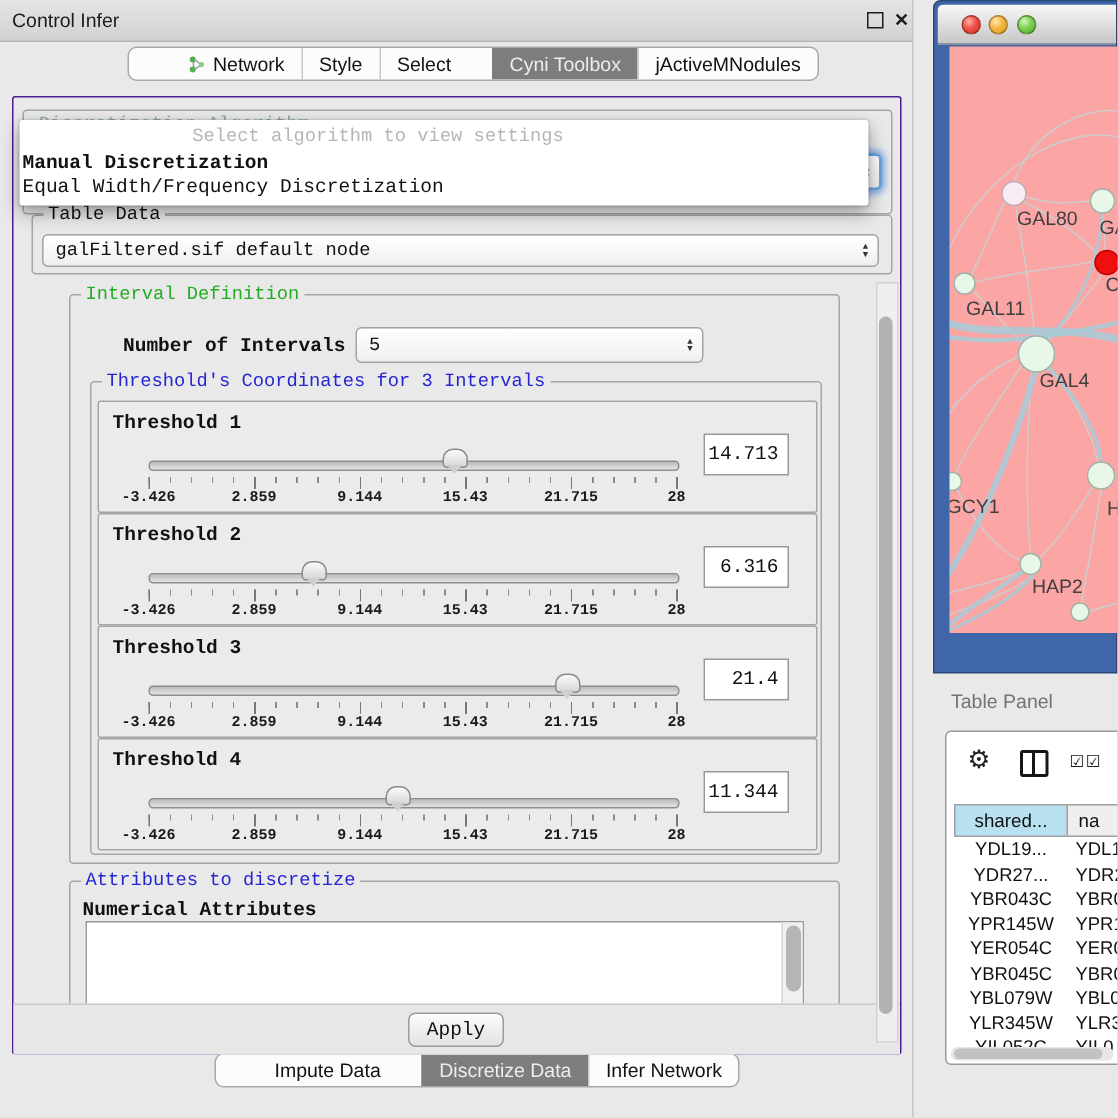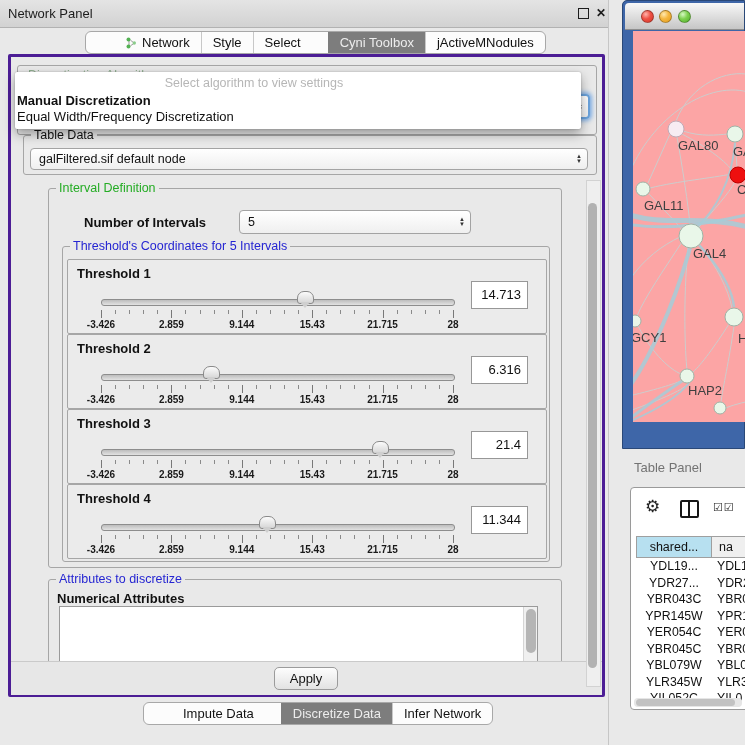--- a/index.html
+++ b/index.html
@@ -16,21 +16,21 @@
   #close-icon{position:absolute;left:596px;top:6px;font-size:12px;font-weight:bold;color:#1c1c1c;}
   
   .tabbar{position:absolute;display:flex;align-items:stretch;background:#fcfcfc;border:1px solid #a8a8a8;border-radius:6px;height:21px;font-size:13px;overflow:hidden;padding-left:28px;}
   .tab{display:flex;align-items:center;padding:0 11px;color:#111;border-left:1px solid #c8c8c8;white-space:nowrap;}
   .tab:first-child{border-left:none;}
   .tab.selected{background:#7d7d7d;color:#ededed;border-left-color:#7d7d7d;margin-left:16px;}
   .tab-icon{display:inline-block;width:12px;height:12px;margin-right:5px;}
   #top-tabs{left:85px;top:31px;}
   #bottom-tabs{left:143px;top:702px;}
   
-  #content-pane{position:absolute;left:8px;top:54px;width:591px;height:637px;border:3px solid #4c1d95;border-radius:2px;background:#e9e9e9;}
+  #content-pane{position:absolute;left:8px;top:64px;width:591px;height:637px;border:1px solid #4c1d95;border-radius:2px;background:#e9e9e9;font-family:Liberation Mono, monospace;}
   .group{position:absolute;border:1px solid #a6a6a6;border-radius:3px;}
   .legend{position:absolute;top:-8px;left:7px;background:#e9e9e9;padding:0 3px;font-size:12.5px;line-height:14px;white-space:nowrap;}
   .legend.green{color:#24ac24;}
   .legend.blue{color:#2525d2;}
   .legend.black{color:#111;}
   .legend.faded{color:#8fae8f;top:2px;background:transparent;}
   .combo{position:absolute;background:linear-gradient(#ffffff,#efefef);border:1px solid #a3a3a3;border-radius:4px;display:flex;align-items:center;font-size:12.5px;}
   .combo .val{flex:1;padding-left:8px;white-space:nowrap;overflow:hidden;}
   .combo .stepper{width:16px;display:flex;flex-direction:column;align-items:center;justify-content:center;font-size:6px;line-height:5px;color:#333;}
   .combo.focused{border:2px solid #6ba3dc;box-shadow:0 0 4px 2px rgba(100,160,230,.8);}
@@ -85,21 +85,21 @@
   .trow .c1{position:absolute;left:86px;white-space:nowrap;}
   #tp-hscroll{position:absolute;left:3px;right:3px;top:210px;height:9px;background:#e6e6e6;border-radius:4px;}
   #tp-hthumb{position:absolute;left:2px;right:7px;top:1px;height:7px;background:#c2c2c2;border-radius:4px;}
 </style>
 </head>
 <body>
 
 <div id="control-panel">
 
   <div id="cp-titlebar">
-    <span id="cp-title">Network Panel</span>
+    <span id="cp-title">Control Infer</span>
     <span id="float-icon"></span>
     <span id="close-icon">✕</span>
   </div>
 
   <div id="top-tabs" class="tabbar">
       <div class="tab">
         <span class="tab-icon"><svg width="12" height="12" viewBox="0 0 12 12">
             <path d="M4 3.5 L4 8.5 M5.5 3.2 L9 6 M5.5 8.8 L9 6.3" stroke="#9a9a9a" stroke-width="1" fill="none"></path>
             <circle cx="3.5" cy="2.6" r="2" fill="#53b153"></circle>
             <circle cx="3.5" cy="9.4" r="2" fill="#53b153"></circle>
@@ -156,21 +156,21 @@
       <span style="position:absolute;left:35px;top:26px;font-weight:bold;font-size:13px;">Number of Intervals</span>
       <div class="combo" style="left:190px;top:21px;width:232px;height:24px;box-sizing:border-box;">
         <span class="val">5</span>
         <span class="stepper">
           <span>▲</span>
           <span>▼</span>
         </span>
       </div>
 
       <div class="group" id="thresholds-group" style="left:13px;top:57px;width:486px;height:314px;">
-        <span class="legend blue">Threshold's Coordinates for 5 Intervals</span>
+        <span class="legend blue">Threshold's Coordinates for 3 Intervals</span>
       <div class="threshold-box" style="top: 12px;">
     <span class="t-label">Threshold 1</span>
     <div class="track"></div>
     <div class="ticks-minor"></div>
     <div class="ticks-major"></div>
     <div class="thumb" style="left: 229.173px;"></div>
     <div class="value-box">14.713</div>
   <span class="tick-label" style="left: 33px;">-3.426</span>
             <span class="tick-label" style="left: 103.4px;">2.859</span>
             <span class="tick-label" style="left: 173.8px;">9.144</span>

